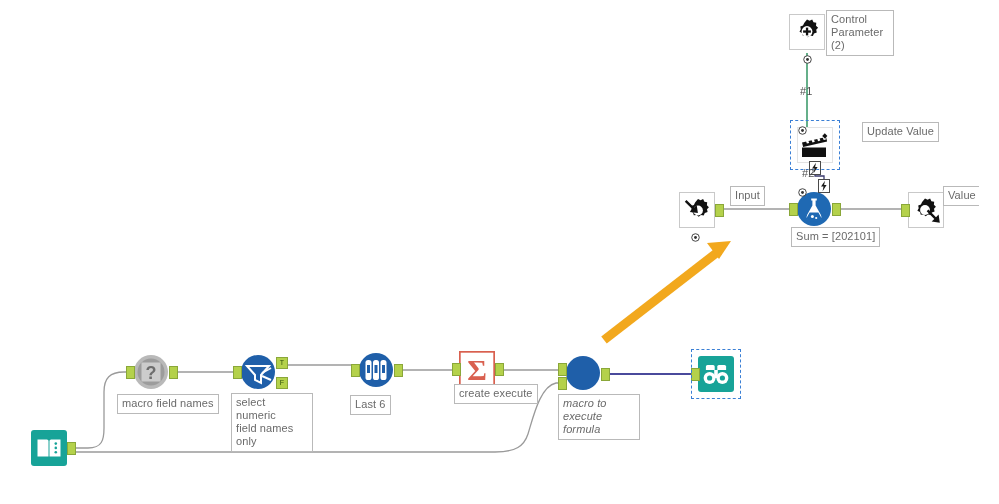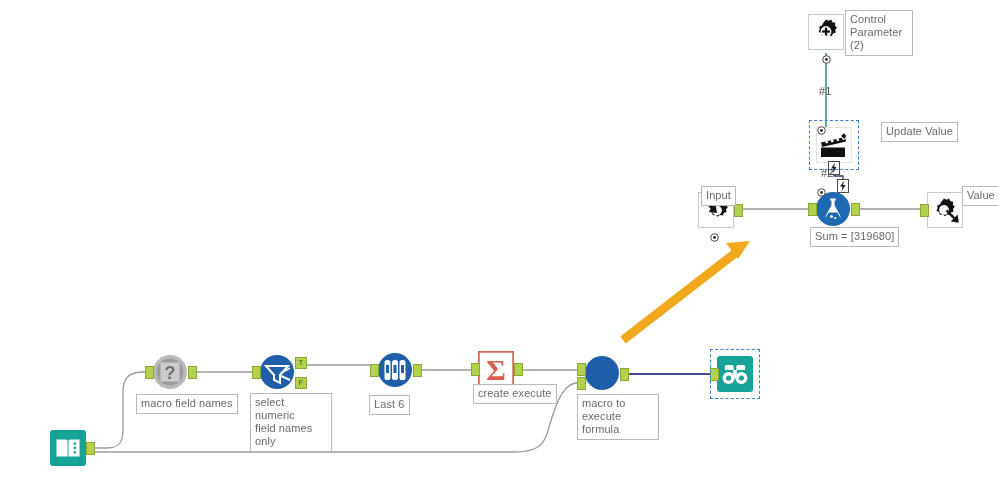--- a/index.html
+++ b/index.html
@@ -9,21 +9,20 @@
   }
   body {
     font-family: "Liberation Sans", sans-serif;
   }
   #canvas {
     position: relative;
     width: 979px;
     height: 504px;
     background: #ffffff;
     overflow: hidden;
-    margin-left: 19px;
   }
   .edge-layer {
     position: absolute;
     left: 0;
     top: 0;
     width: 999px;
     height: 504px;
     pointer-events: none;
   }
   .node {
@@ -194,21 +193,21 @@
       </g>
     </svg>
     <div class="port" style="left:36px; top:12px;"></div>
     <div class="wrench" style="left:12px; top:36px;">
       <svg viewBox="0 0 10 10">
           <circle cx="5" cy="5" r="4.2" fill="#ffffff" stroke="#333"></circle>
           <circle cx="5" cy="5" r="1.6" fill="#333"></circle>
         </svg>
     </div>
   </div>
-  <div class="label" style="left:682px; top:186px;">Input</div>
+  <div class="label" style="left:730px; top:186px;">Input</div>
 
   <div class="node" style="left:796px; top:191px;">
     <svg class="glyph" viewBox="0 0 36 36">
       <circle cx="18" cy="18" r="17" fill="#1f69b3"></circle>
       <g fill="#ffffff">
         <path d="M15.2 7.5 h5.6 v1.9 h-1.2 v5.2 l5.2 9.1 a4 4 0 0 1 -3.5 6 h-6.6 a4 4 0 0 1 -3.5 -6 l5.2 -9.1 v-5.2 h-1.2z"></path>
       </g>
       <path d="M13.6 21.5 h8.8 l2.4 4.2 a3 3 0 0 1 -2.6 4.5 h-8.4 a3 3 0 0 1 -2.6 -4.5z" fill="#1f69b3"></path>
       <circle cx="16.4" cy="25.6" r="1.5" fill="#ffffff"></circle>
       <circle cx="20.2" cy="27" r="1.1" fill="#ffffff"></circle>
@@ -220,21 +219,21 @@
           <circle cx="5" cy="5" r="4.2" fill="#ffffff" stroke="#333"></circle>
           <circle cx="5" cy="5" r="1.6" fill="#333"></circle>
         </svg>
     </div>
     <div class="lightning" style="left:22px; top:-12px;">
       <svg viewBox="0 0 10 12">
           <polygon points="6,0.8 2,6.6 4.5,6.6 3.6,11.2 7.6,5 5.1,5" fill="#1a1a1a"></polygon>
         </svg>
     </div>
   </div>
-  <div class="label" style="left:791px; top:227px;">Sum = [319680]</div>
+  <div class="label" style="left:791px; top:227px;">Sum = [202101]</div>
 
   <div class="node" style="left:908px; top:192px;">
     <svg class="glyph" viewBox="0 0 36 36">
       <rect x="0.5" y="0.5" width="35" height="35" fill="#ffffff" stroke="#c9c9c9"></rect>
       <g fill="#111111">
         <path d="M17 6.5 l2.6 1.2 2.5 -1.1 1.3 2.6 2.8 0.6 -0.3 2.9 2 2 -1.9 2.1 0.6 2.8 -2.8 0.8 -1.1 2.6 -2.8 -0.4 -2.2 1.7 -2.1 -1.9 -2.8 0.4 -0.8 -2.8 -2.6 -1.2 1.3 -2.5 -0.5 -2.8 2.7 -0.9 1.2 -2.6z"></path>
         <circle cx="17" cy="18" r="4.9" fill="#ffffff"></circle>
         <path d="M20.4 17.6 l7.6 7.6 2.6 -2.6 1.2 8.1 -8.1 -1.2 2.6 -2.6 -7.6 -7.6z"></path>
       </g>
     </svg>
@@ -316,21 +315,21 @@
   <div class="label" style="left:454px; top:384px;">create execute</div>
 
   <div class="node" style="left:565px; top:355px;">
     <svg class="glyph" viewBox="0 0 36 36">
       <circle cx="18" cy="18" r="17" fill="#1f5fa9"></circle>
     </svg>
     <div class="port" style="left:-7px; top:8px;"></div>
     <div class="port" style="left:-7px; top:22px;"></div>
     <div class="port" style="left:36px; top:13px;"></div>
   </div>
-  <div class="label" style="left:558px; top:394px; width:72px;">macro to execute
+  <div class="label" style="left:558px; top:394px; width:72px;font-style:italic;">macro to execute
 formula</div>
 
   <div class="node selected" style="left:698px; top:356px;">
     <svg class="glyph" viewBox="0 0 36 36">
       <rect x="0" y="0" width="36" height="36" rx="3" fill="#17a398"></rect>
       <g fill="#ffffff">
         <path d="M9.5 9 h5.6 a1.6 1.6 0 0 1 1.6 1.6 v3.4 h-8.8 v-3.4 a1.6 1.6 0 0 1 1.6 -1.6z"></path>
         <path d="M20.9 9 h5.6 a1.6 1.6 0 0 1 1.6 1.6 v3.4 h-8.8 v-3.4 a1.6 1.6 0 0 1 1.6 -1.6z"></path>
         <circle cx="11.6" cy="22" r="6"></circle>
         <circle cx="24.4" cy="22" r="6"></circle>

